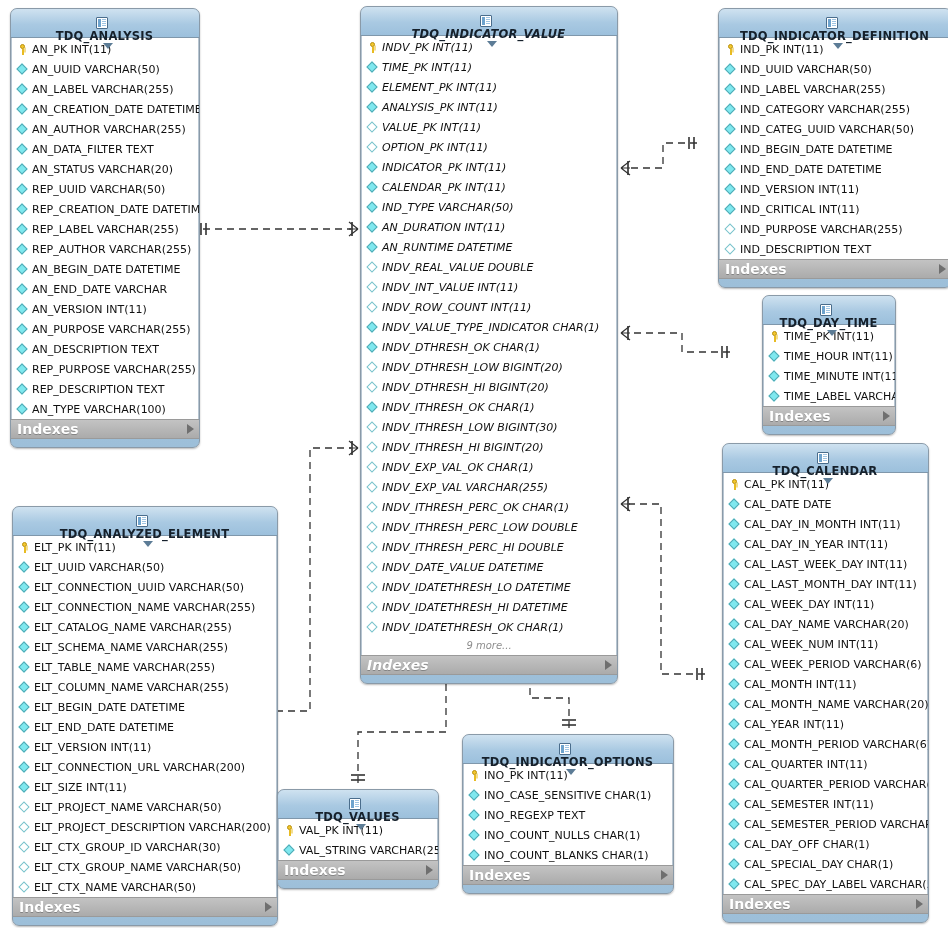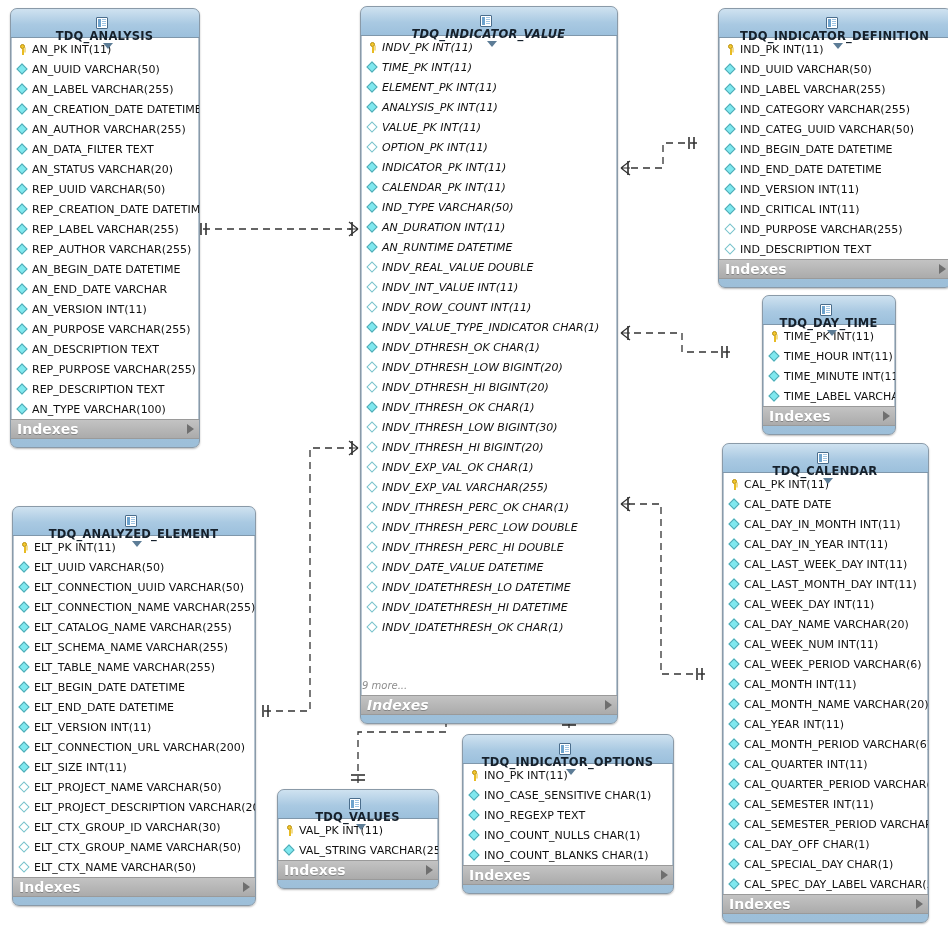--- a/index.html
+++ b/index.html
@@ -83,21 +83,21 @@
     background:#7fe8ef;border:1px solid #4fa9b4;box-sizing:border-box;
     transform:rotate(45deg);
   }
   
   .g-diah:before{
     content:"";position:absolute;left:2px;top:2.5px;width:8px;height:8px;
     background:#ffffff;border:1px solid #79c3cc;box-sizing:border-box;
     transform:rotate(45deg);
   }
   .more{
-    text-align:left;font-size:10px;color:#8e8e8e;height:18px;line-height:18px;margin-top:40px;
+    text-align:center;font-size:10px;color:#8e8e8e;height:18px;line-height:18px;
   }
   .idx{
     display:flex;align-items:center;height:18px;padding:0 5px 0 6px;
     background:linear-gradient(#c3c3c3,#ababab);
     border-top:1px solid #9a9a9a;border-bottom:1px solid #9a9a9a;
   }
   .idx .t{font-size:14px;font-weight:bold;color:#ffffff;flex:1 1 auto;
     text-shadow:0 1px 0 rgba(0,0,0,.25);}
   .idx .arr{
     width:0;height:0;border-top:5px solid transparent;border-bottom:5px solid transparent;
@@ -579,21 +579,21 @@
             <span class="glyph g-dia"></span>
             <span class="lbl">CAL_SPEC_DAY_LABEL VARCHAR(50)</span>
           </div>
         </div>
         <div class="idx">
           <span class="t">Indexes</span>
           <span class="arr"></span>
         </div>
         <div class="foot"></div>
       </div>
-      <div class="tbl" style="left: 12px; top: 506px; width: 244px;">
+      <div class="tbl" style="left: 12px; top: 506px; width: 266px;">
         <div class="hdr">
           <span class="tico"></span>
           <span class="tname">TDQ_ANALYZED_ELEMENT</span>
           <span class="caret"></span>
         </div>
         <div class="cols">
           <div class="row">
             <span class="glyph g-key"></span>
             <span class="lbl">ELT_PK INT(11)</span>
           </div>
@@ -613,20 +613,24 @@
             <span class="glyph g-dia"></span>
             <span class="lbl">ELT_CATALOG_NAME VARCHAR(255)</span>
           </div>
           <div class="row">
             <span class="glyph g-dia"></span>
             <span class="lbl">ELT_SCHEMA_NAME VARCHAR(255)</span>
           </div>
           <div class="row">
             <span class="glyph g-dia"></span>
             <span class="lbl">ELT_TABLE_NAME VARCHAR(255)</span>
+          </div>
+          <div class="row">
+            <span class="glyph g-dia"></span>
+            <span class="lbl">ELT_COLUMN_NAME VARCHAR(255)</span>
           </div>
           <div class="row">
             <span class="glyph g-dia"></span>
             <span class="lbl">ELT_BEGIN_DATE DATETIME</span>
           </div>
           <div class="row">
             <span class="glyph g-dia"></span>
             <span class="lbl">ELT_END_DATE DATETIME</span>
           </div>
           <div class="row">

